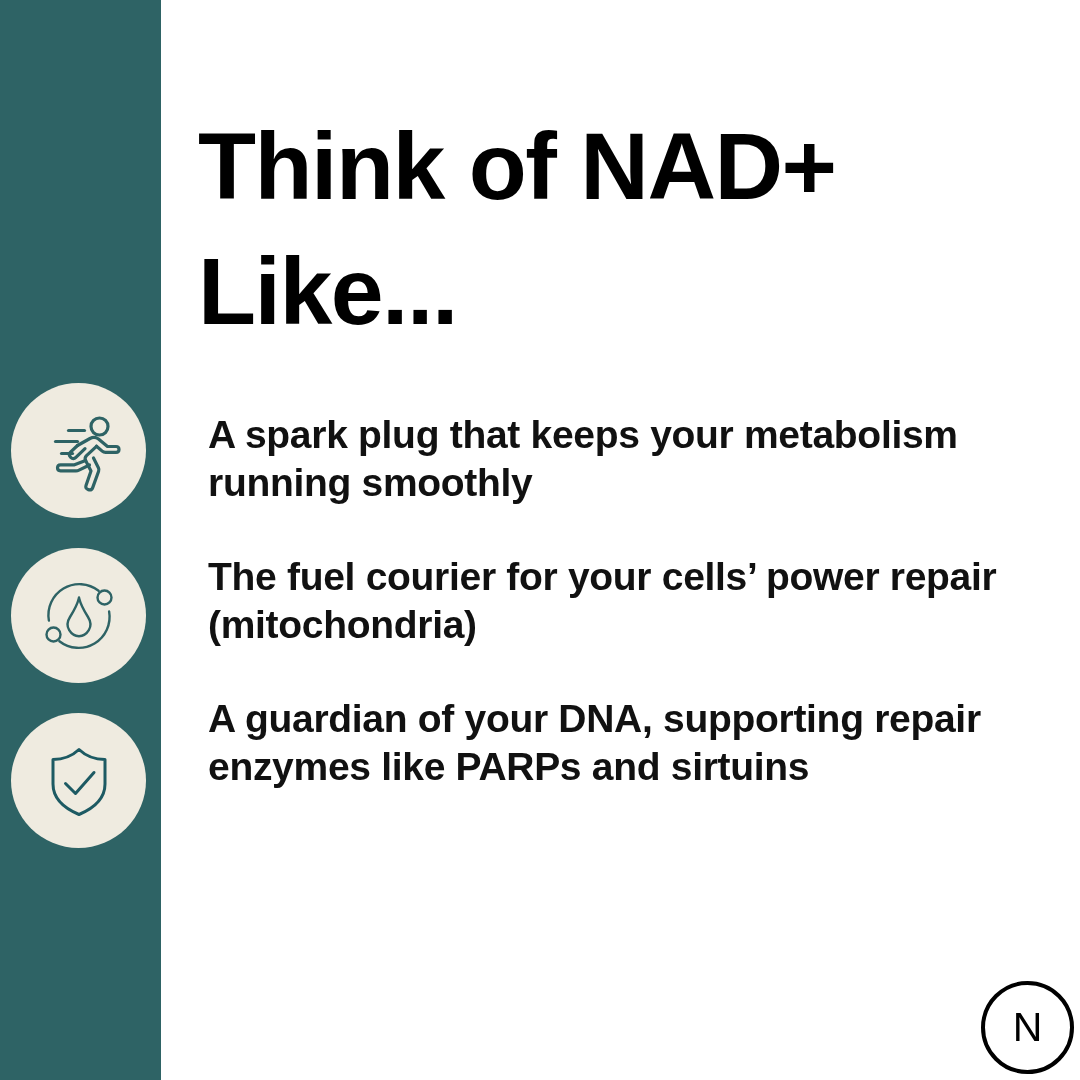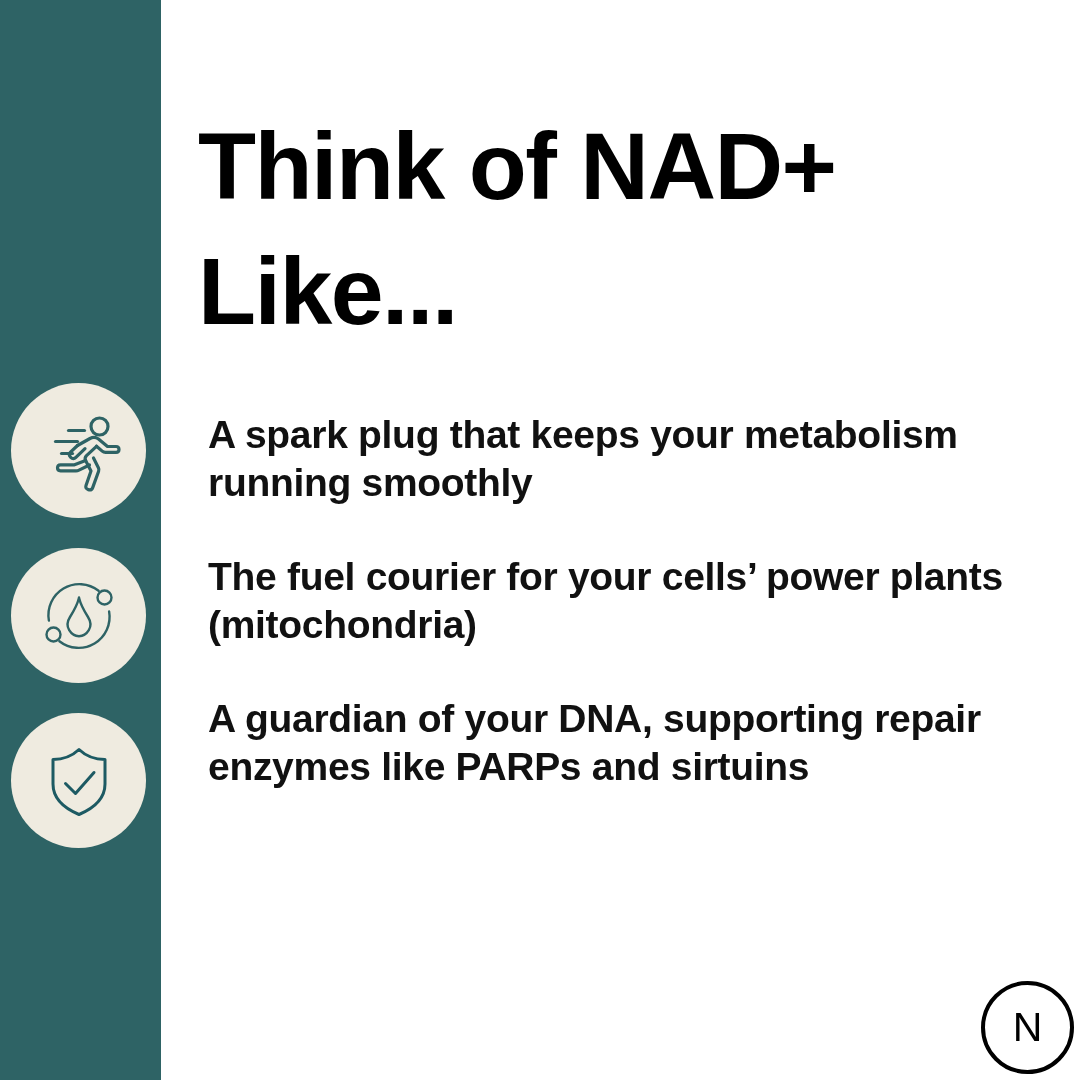--- a/index.html
+++ b/index.html
@@ -176,21 +176,21 @@
 
     </div>
   </div>
 
   <div class="content">
 
     <h1 class="headline">Think of NAD+ Like...</h1>
 
     <div class="bullets">
       <p class="bullet">A spark plug that keeps your metabolism running smoothly</p>
-      <p class="bullet">The fuel courier for your cells’ power plants (mitochondria)</p>
+      <p class="bullet">The fuel courier for your cells’ power repair (mitochondria)</p>
       <p class="bullet">A guardian of your DNA, supporting repair enzymes like PARPs and sirtuins</p>
     </div>
 
     <div class="brand-mark">
       <span class="brand-letter">N</span>
     </div>
 
   </div>
 
 </div>

